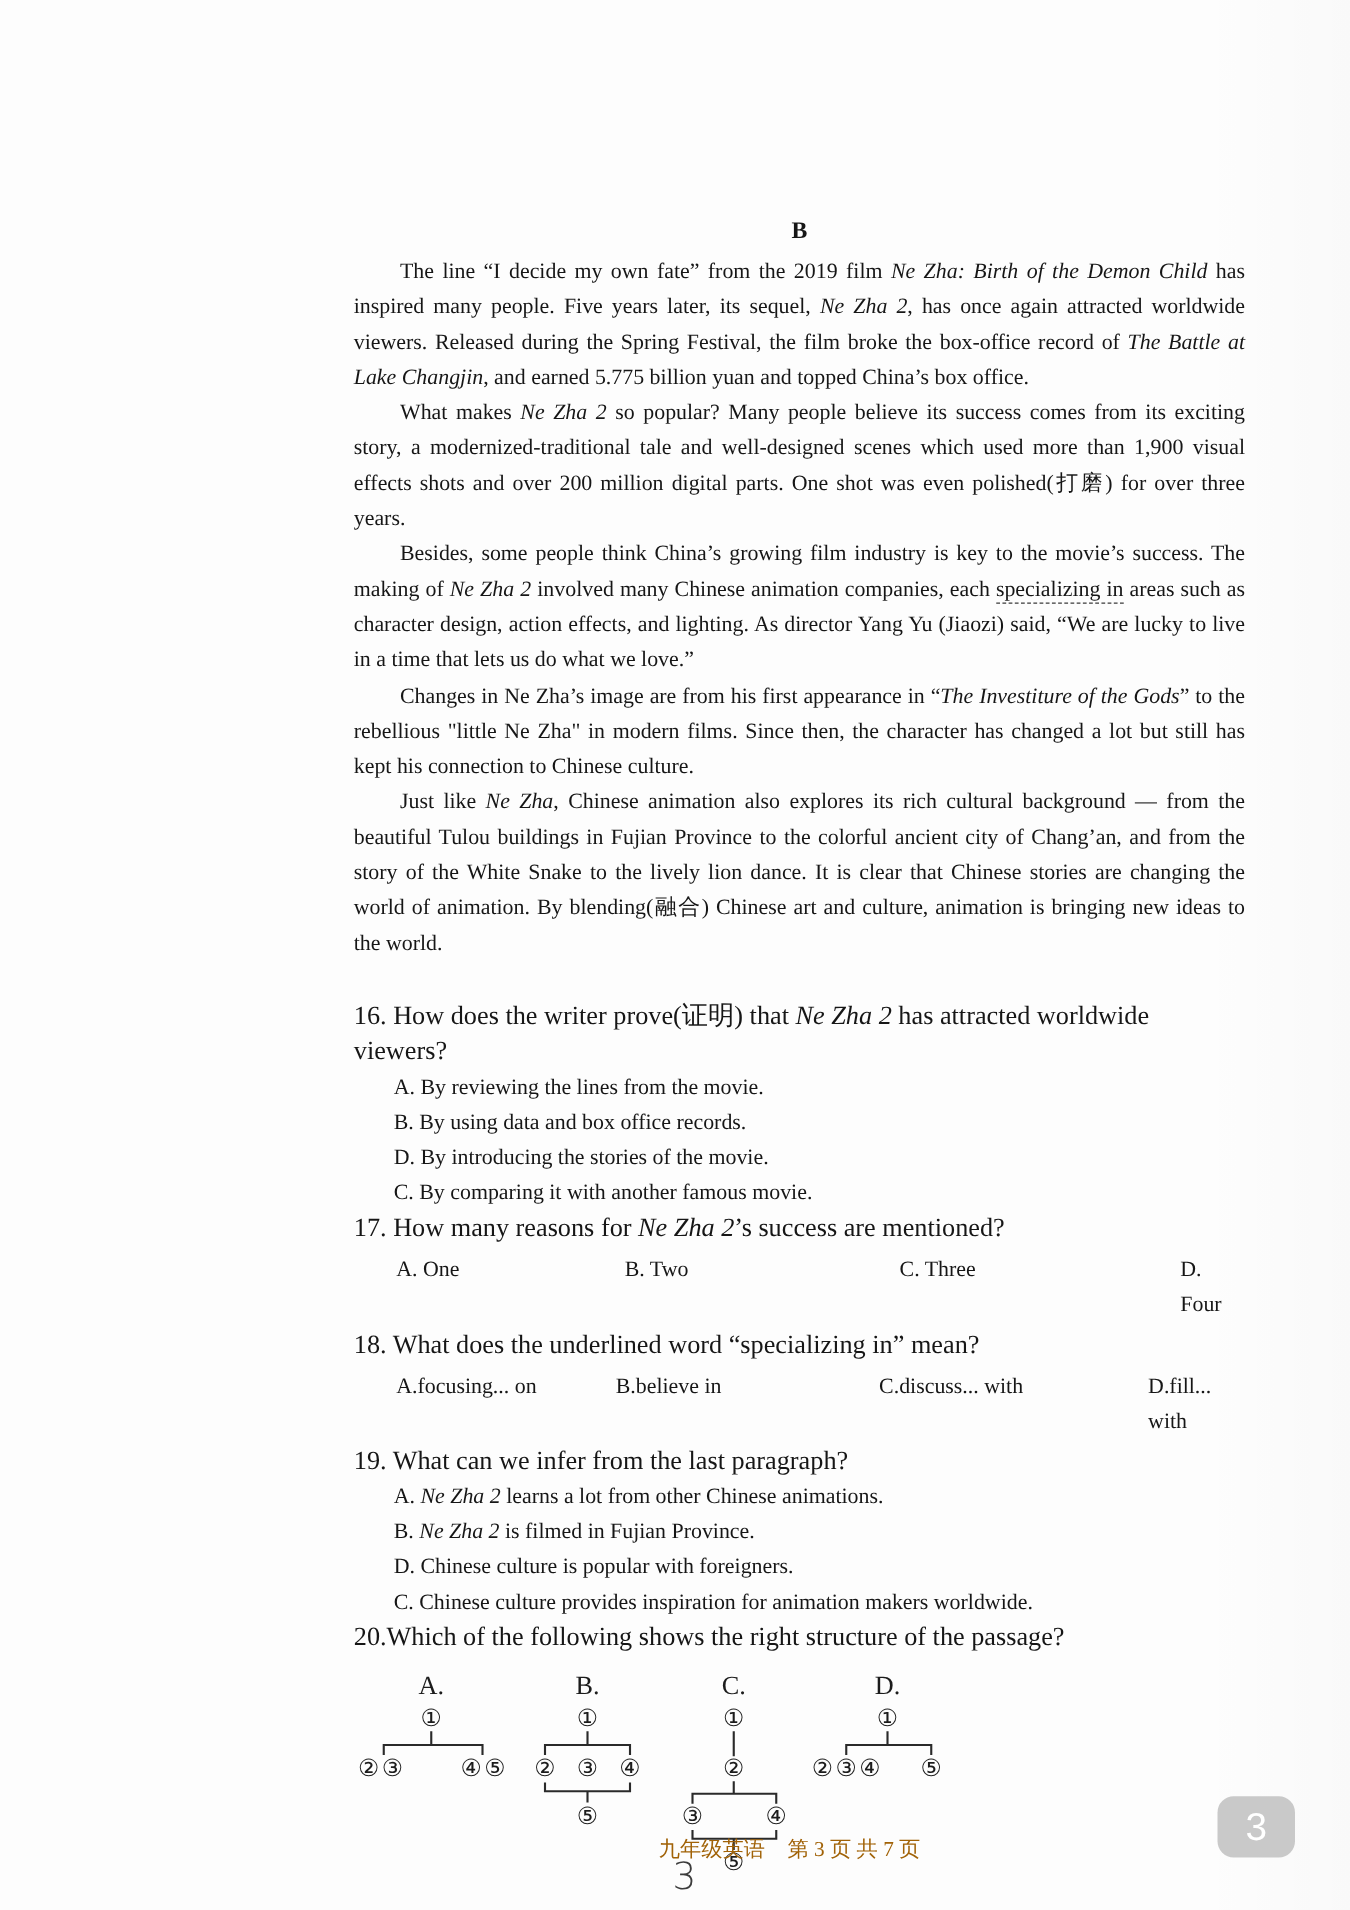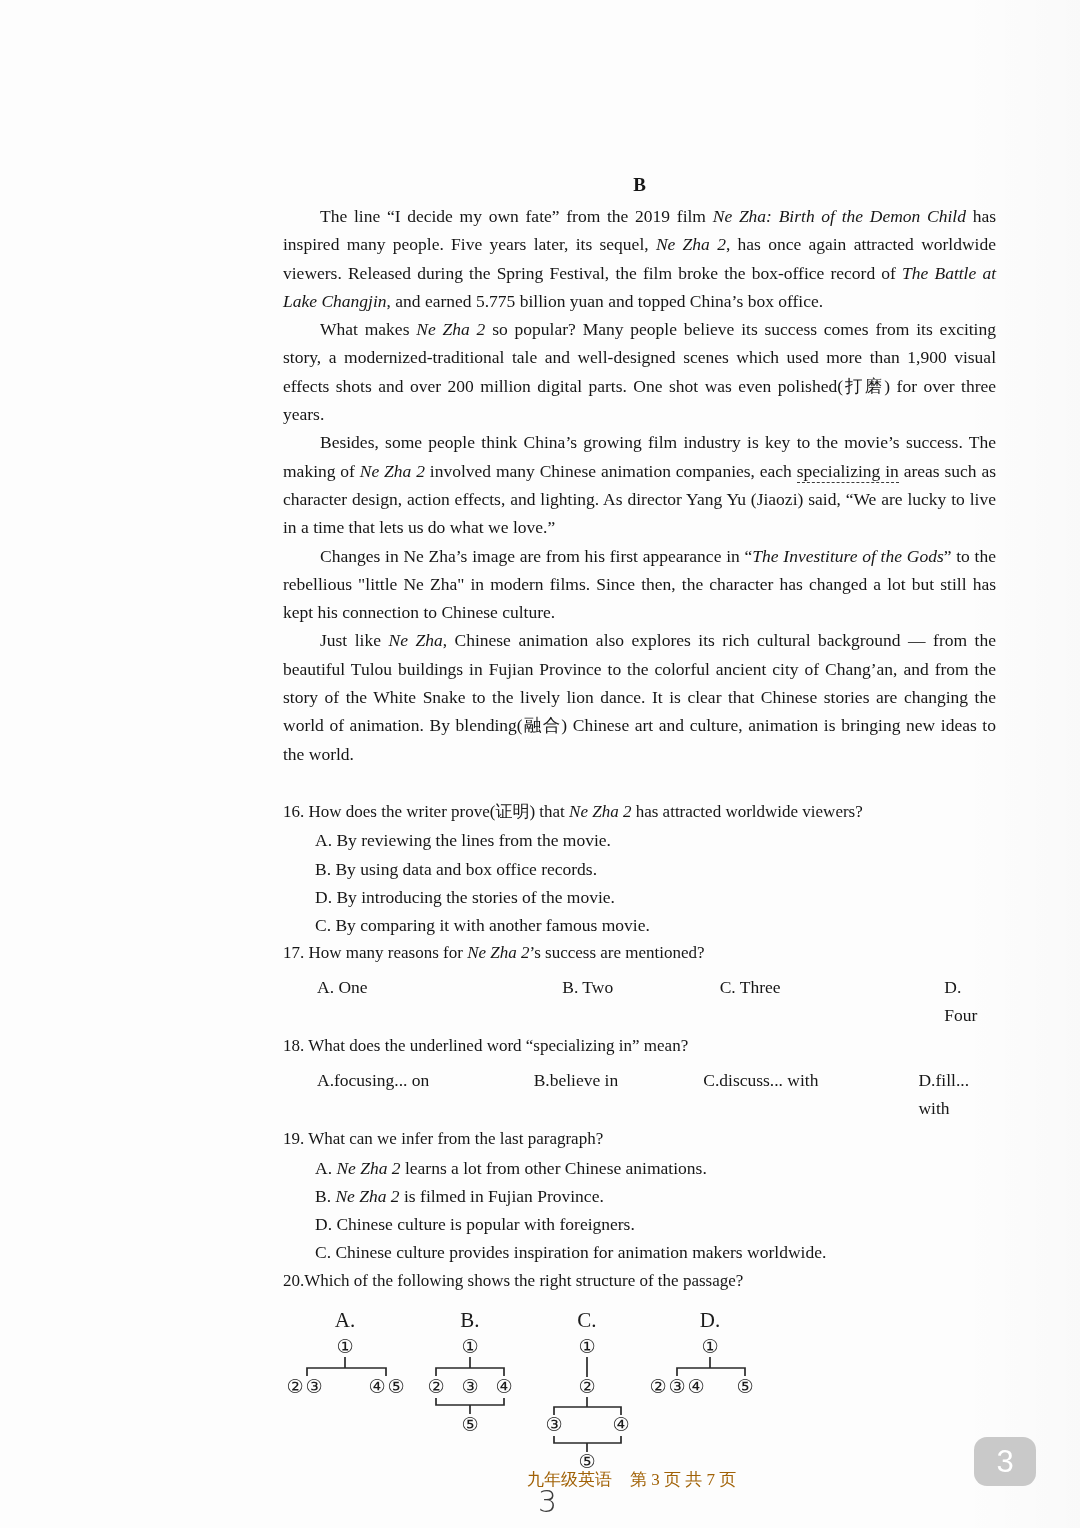--- a/index.html
+++ b/index.html
@@ -9,25 +9,25 @@
     font-family:"Liberation Serif", serif;
   }
   .scan-shade{position:absolute;right:0;top:0;width:120px;height:100%;
     background:linear-gradient(to right, rgba(0,0,0,0) 0%, rgba(0,0,0,0.015) 100%);}
   .doc{position:absolute;left:283px;top:172px;width:713px;}
   .heading-b{text-align:center;font-weight:bold;font-size:19px;line-height:26px;margin-bottom:4px;}
   p.para{margin:0;text-indent:37px;font-size:17.5px;line-height:28.3px;text-align:justify;}
   .it{font-style:italic;}
   .ul{border-bottom:1.4px dashed #3a3a3a;padding-bottom:1px;}
   .questions{margin-top:30px;}
-  .q-prompt{font-size:17px;line-height:28.3px;}
+  .q-prompt{font-size:21px;line-height:28.3px;}
   .opt-stack{font-size:17.5px;line-height:28.3px;padding-left:32px;}
   .opt-row{display:flex;font-size:17.5px;line-height:28.3px;padding-left:34px;margin-top:5px;margin-bottom:3px;gap:44px;}
   .opt-row span:nth-child(1){width:146px;}
-  .opt-row span:nth-child(2){width:185px;text-align:center;}
+  .opt-row span:nth-child(2){width:185px;}
   .opt-row span:nth-child(3){width:190px;}
   .diagram-strip{position:relative;margin-top:10px;width:530px;height:172px;}
   .dl{font-family:"Liberation Serif",serif;font-size:21px;fill:#1c1c1c;text-anchor:middle;}
   .dg{font-family:"DejaVu Sans",sans-serif;font-size:19px;fill:#1c1c1c;text-anchor:middle;}
   .ln{stroke:#2a2a2a;stroke-width:1.7;fill:none;}
   .footer{position:absolute;left:527px;top:1468px;font-size:17px;color:#a16207;
     font-family:"Liberation Serif",serif;white-space:nowrap;}
   .footer .gap{display:inline-block;width:18px;}
   .hand3{position:absolute;left:538px;top:1484px;font-size:30px;color:#3c3c3c;
     font-family:"DejaVu Sans",sans-serif;font-weight:200;}

